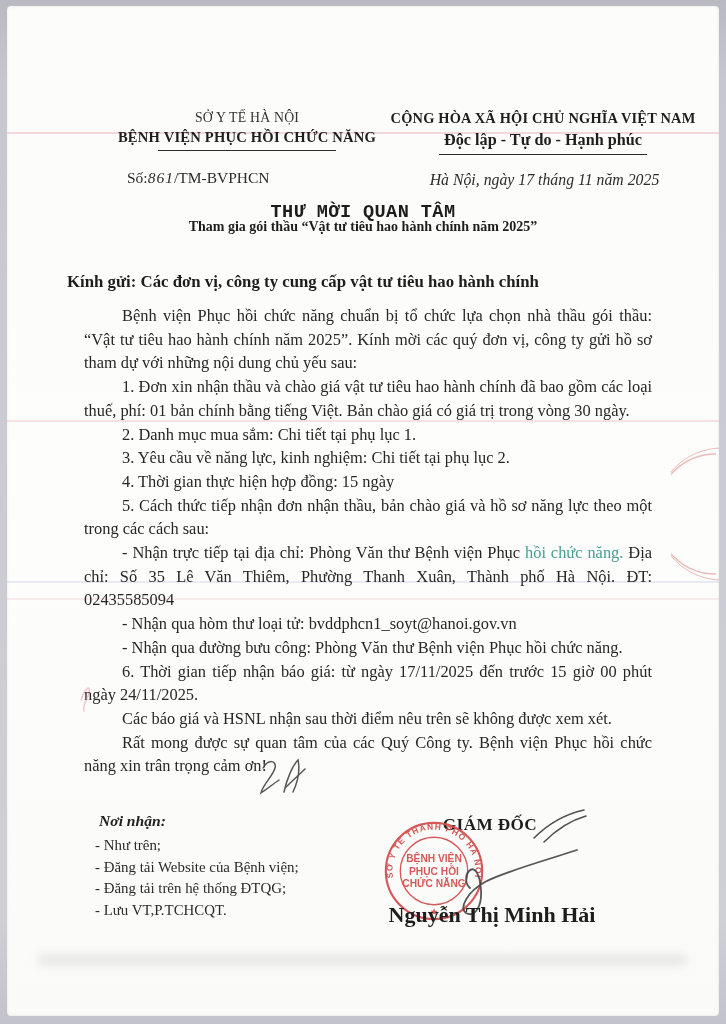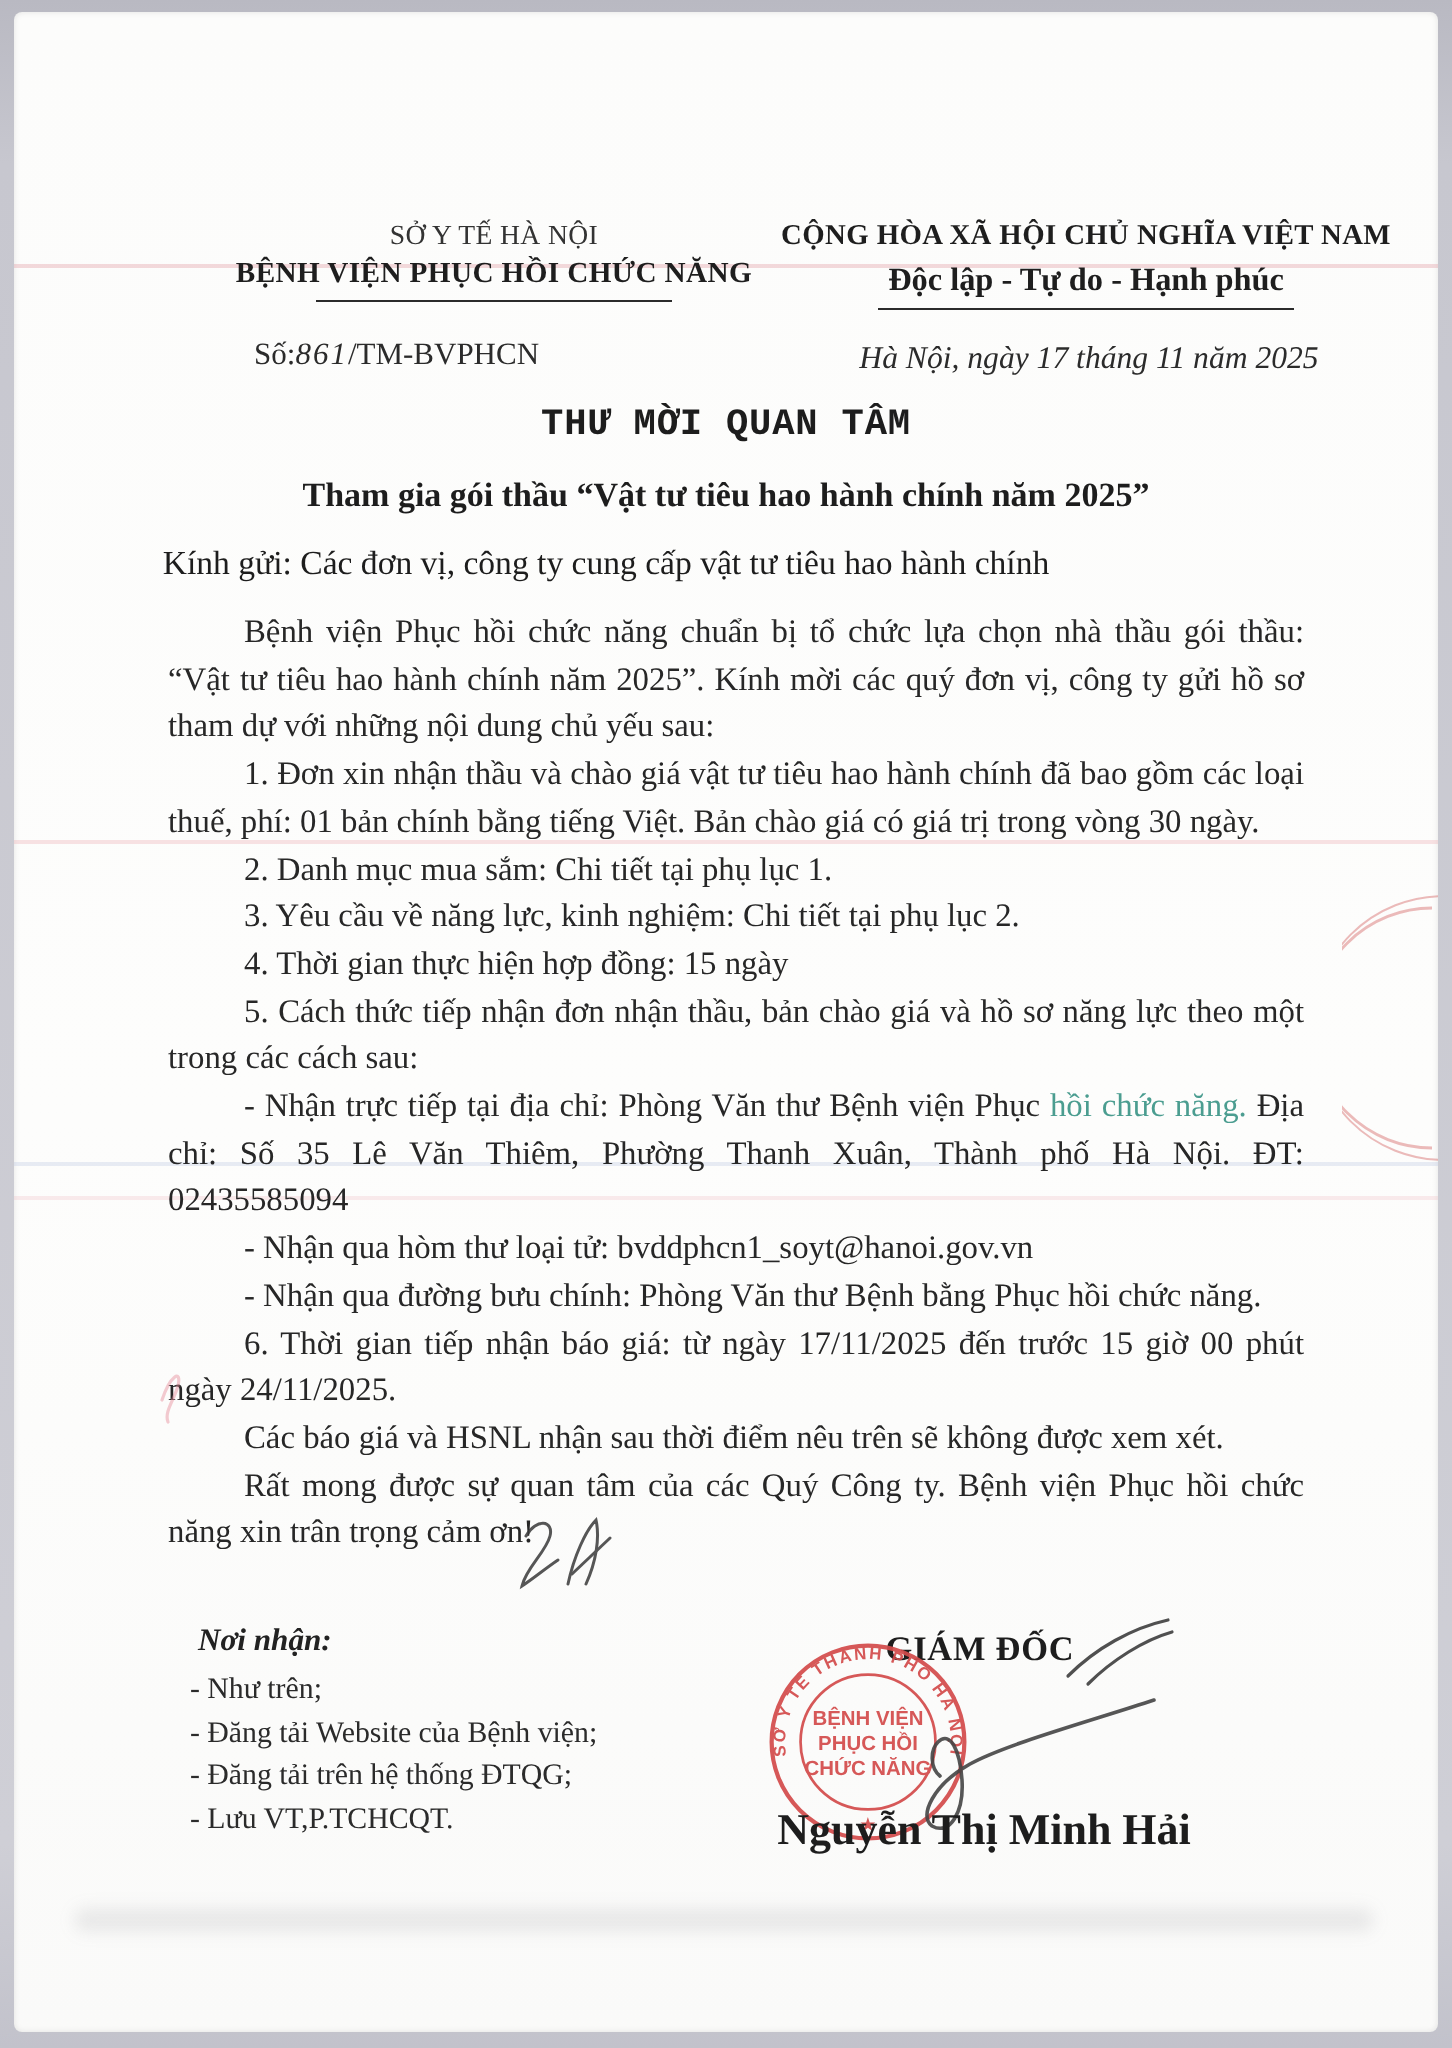--- a/index.html
+++ b/index.html
@@ -27,22 +27,22 @@
   .h-motto{font-size:16.2px;font-weight:bold;margin-top:4px;color:#1e1e1e;}
   .rule{height:0;border-bottom:1.4px solid #2b2b2b;margin:4px auto 0;}
   .rule-left{width:178px;}
   .rule-right{width:208px;}
 
   .doc-num{left:120px;top:163px;font-size:15.5px;color:#2b2b2b;}
   .doc-num .hand{font-style:italic;letter-spacing:1px;}
   .dateline{left:380px;top:165px;width:315px;text-align:center;font-style:italic;font-size:15.8px;color:#2b2b2b;}
 
   .title{left:0;top:196px;width:712px;font-weight:bold;font-size:18.6px;letter-spacing:.4px;color:#1d1d1d;font-family:Liberation Mono, monospace;}
-  .subtitle{left:0;top:232px;width:712px;font-weight:bold;font-size:17px;color:#1d1d1d;}
-  .salutation{left:0;top:266px;width:592px;font-weight:normal;font-size:16.8px;color:#1d1d1d;}
+  .subtitle{left:0;top:213px;width:712px;font-weight:bold;font-size:14px;color:#1d1d1d;}
+  .salutation{left:0;top:266px;width:592px;font-weight:bold;font-size:16.8px;color:#1d1d1d;}
 
   .body-text{left:77px;top:298px;width:568px;font-size:16.4px;line-height:23.7px;text-align:justify;color:#272727;}
   .body-text p{margin:0;text-indent:38px;}
   .teal{color:#4b9d90;}
 
   
   .recipients-heading{left:92px;top:806px;font-weight:bold;font-style:italic;font-size:15.6px;color:#222;}
   .recipients{left:88px;top:829px;font-size:14.9px;line-height:21.6px;color:#2b2b2b;}
   .role{left:348px;top:809px;width:270px;font-weight:bold;font-size:17.2px;letter-spacing:.4px;color:#1d1d1d;text-align:center;}
   .signer-name{left:350px;top:896px;width:270px;font-weight:bold;font-size:22px;color:#1d1d1d;text-align:center;}
@@ -96,21 +96,21 @@
 
   <div class="abs body-text">
     <p>Bệnh viện Phục hồi chức năng chuẩn bị tổ chức lựa chọn nhà thầu gói thầu: “Vật tư tiêu hao hành chính năm 2025”. Kính mời các quý đơn vị, công ty gửi hồ sơ tham dự với những nội dung chủ yếu sau:</p>
     <p>1. Đơn xin nhận thầu và chào giá vật tư tiêu hao hành chính đã bao gồm các loại thuế, phí: 01 bản chính bằng tiếng Việt. Bản chào giá có giá trị trong vòng 30 ngày.</p>
     <p>2. Danh mục mua sắm: Chi tiết tại phụ lục 1.</p>
     <p>3. Yêu cầu về năng lực, kinh nghiệm: Chi tiết tại phụ lục 2.</p>
     <p>4. Thời gian thực hiện hợp đồng: 15 ngày</p>
     <p>5. Cách thức tiếp nhận đơn nhận thầu, bản chào giá và hồ sơ năng lực theo một trong các cách sau:</p>
     <p><span>- Nhận trực tiếp tại địa chỉ: Phòng Văn thư Bệnh viện Phục </span><span class="teal">hồi chức năng.</span><span> Địa chỉ: Số 35 Lê Văn Thiêm, Phường Thanh Xuân, Thành phố Hà Nội. ĐT: 02435585094</span></p>
     <p>- Nhận qua hòm thư loại tử: bvddphcn1_soyt@hanoi.gov.vn</p>
-    <p>- Nhận qua đường bưu chính: Phòng Văn thư Bệnh bằng Phục hồi chức năng.</p>
+    <p>- Nhận qua đường bưu công: Phòng Văn thư Bệnh viện Phục hồi chức năng.</p>
     <p>6. Thời gian tiếp nhận báo giá: từ ngày 17/11/2025 đến trước 15 giờ 00 phút ngày 24/11/2025.</p>
     <p>Các báo giá và HSNL nhận sau thời điểm nêu trên sẽ không được xem xét.</p>
     <p>Rất mong được sự quan tâm của các Quý Công ty. Bệnh viện Phục hồi chức năng xin trân trọng cảm ơn!</p>
   </div>
 
   <svg class="abs thanks-squiggle-box" viewBox="0 0 58 48">
     <g fill="none" stroke="#3a3a3a" stroke-width="1.5" stroke-linecap="round" opacity=".85">
       <path d="M10,12 C15,3 24,4 22,12 C20,20 10,28 8,37 C14,33 20,28 26,24"></path>
       <path d="M31,36 C34,22 40,9 45,4 C47,13 45,25 40,36"></path>
       <path d="M33,31 L52,13"></path>

